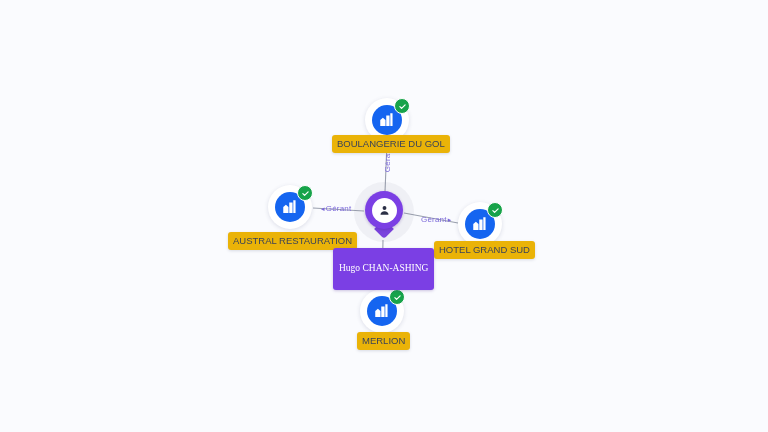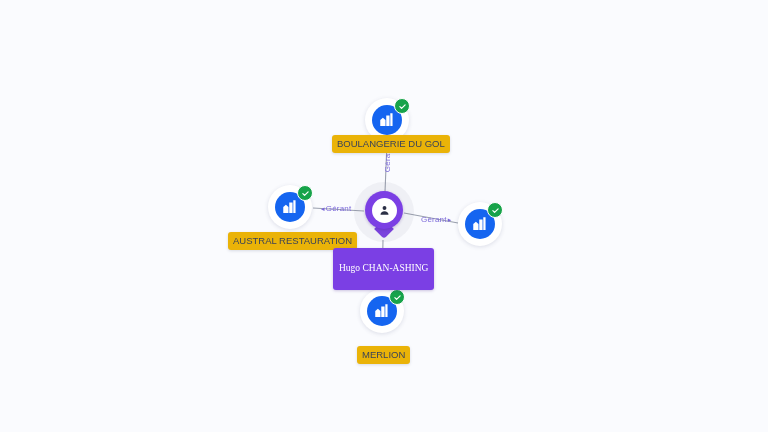--- a/index.html
+++ b/index.html
@@ -244,38 +244,39 @@
           <rect x="16.4" y="3" width="3" height="17" fill="#ffffff"></rect>
         </svg>
       </div>
       <div class="check-badge">
         <svg width="9" height="9" viewBox="0 0 24 24" aria-hidden="true">
           <path d="M5 12.5l4.5 4.5L19 7.5" fill="none" stroke="#ffffff" stroke-width="3.2" stroke-linecap="round" stroke-linejoin="round"></path>
         </svg>
       </div>
     </div>
   </div>
+  <div class="node-label" style="left:434px; top:241px;">HOTEL GRAND SUD</div>
 
   <div class="node company-node" style="left:382px; top:311px;">
     <div class="node-disc">
       <div class="icon-circle">
         <svg width="18" height="18" viewBox="0 0 24 24" aria-hidden="true">
           <path d="M3 20h7v-8L6.5 9 3 12z" fill="#ffffff"></path>
           <rect x="11" y="6" width="4.4" height="14" fill="#ffffff"></rect>
           <rect x="16.4" y="3" width="3" height="17" fill="#ffffff"></rect>
         </svg>
       </div>
       <div class="check-badge">
         <svg width="9" height="9" viewBox="0 0 24 24" aria-hidden="true">
           <path d="M5 12.5l4.5 4.5L19 7.5" fill="none" stroke="#ffffff" stroke-width="3.2" stroke-linecap="round" stroke-linejoin="round"></path>
         </svg>
       </div>
     </div>
   </div>
-  <div class="node-label" style="left:357px; top:346px;">MERLION</div>
+  <div class="node-label" style="left:357px; top:332px;">MERLION</div>
 
   <div class="node person-node" style="left:384px; top:212px; z-index:20;">
     <div class="halo"></div>
     <div class="pin">
       <div class="pin-inner">
         <svg width="13" height="13" viewBox="0 0 24 24" aria-hidden="true">
           <circle cx="12" cy="7.5" r="3.6" fill="#2b2f45"></circle>
           <path d="M4.6 20c0-4.1 3.3-6.6 7.4-6.6s7.4 2.5 7.4 6.6z" fill="#2b2f45"></path>
         </svg>
       </div>

